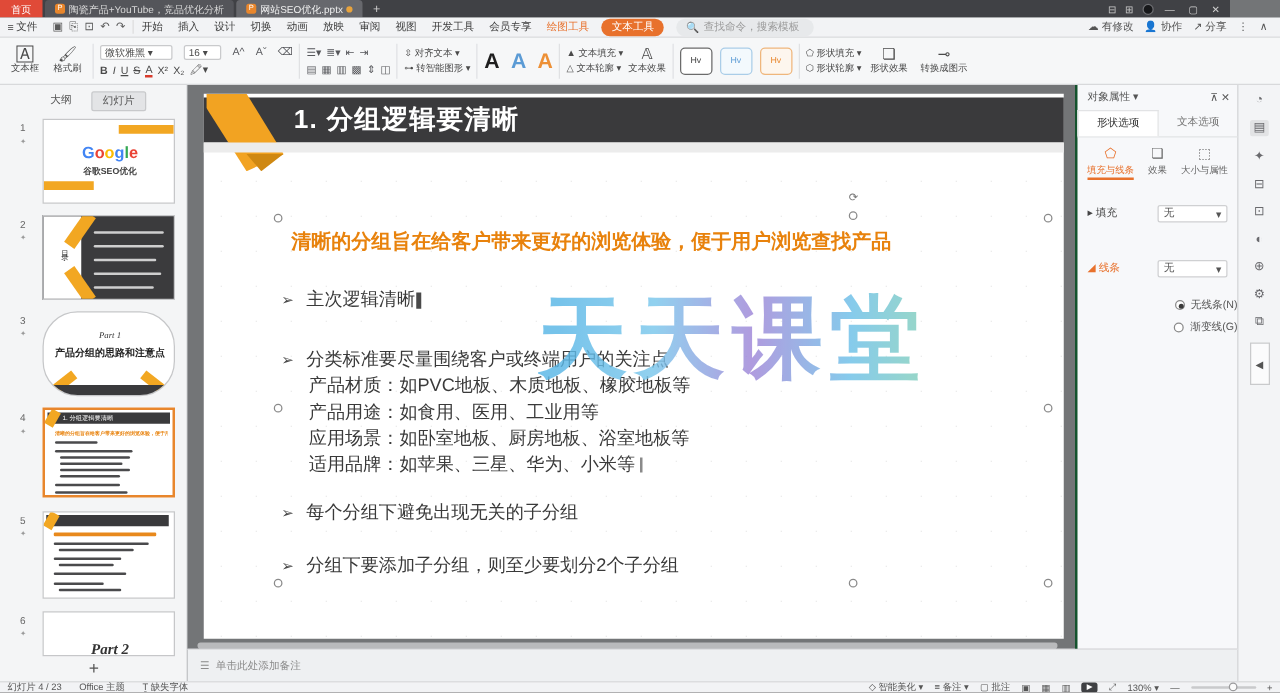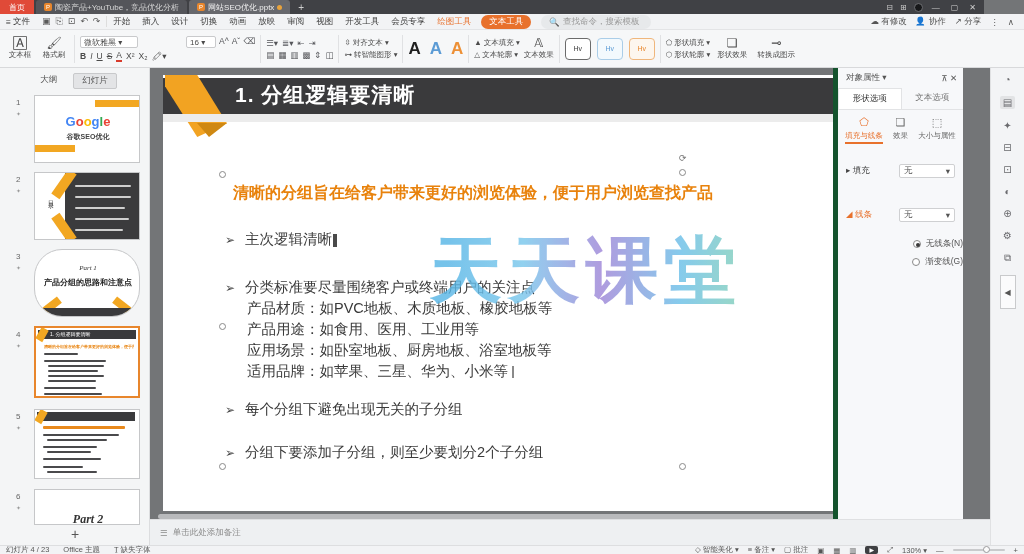--- a/index.html
+++ b/index.html
@@ -87,21 +87,21 @@
   
   #wm1 { position:absolute; left:280px; top:155px; font-size:72px; font-weight:bold; letter-spacing:6px;
          background:linear-gradient(92deg,#58b6e6 5%,#7ac7ec 30%,#9f86d8 55%,#6cc0e8 80%,#84d0b8 100%);
          -webkit-background-clip:text; background-clip:text; color:transparent; opacity:.82; white-space:nowrap; }
   #wm2 { position:absolute; left:400px; top:228px; font-size:38px; font-weight:bold; letter-spacing:8px; color:#a8d8f0; opacity:.55; }
 
   
   #notesbar { left:150px; top:519px; width:840px; height:26px; background:#eef0f2; border-top:1px solid #dfe0e2; display:flex; align-items:center; gap:5px; padding-left:10px; color:#8b8b8b; font-size:8.5px; }
 
   
-  #panel { left:833px; top:68px; width:130px; height:451px; background:#f7f8fa; border-left:5px solid #14532d; font-size:8.5px; color:#444; }
+  #panel { left:860px; top:68px; width:130px; height:451px; background:#f7f8fa; border-left:2px solid #14532d; font-size:8.5px; color:#444; }
   .p-head { display:flex; align-items:center; justify-content:space-between; padding:4px 6px 2px 8px; color:#555; }
   .p-tabs { display:flex; border-bottom:1px solid #e2e3e5; margin-top:2px; }
   .p-tab { flex:1; text-align:center; padding:4px 0; color:#777; }
   .p-tab.active { background:#fff; border:1px solid #e2e3e5; border-bottom:none; color:#333; }
   .p-subtabs { display:flex; justify-content:space-around; padding:6px 2px 4px; text-align:center; }
   .p-subtab { display:flex; flex-direction:column; align-items:center; gap:2px; font-size:7.5px; color:#666; }
   .p-subtab .ic { font-size:11px; }
   .p-subtab.active { color:#e8712c; }
   .p-subtab.active .lbl { border-bottom:2px solid #e8712c; padding-bottom:1px; }
   .p-row { display:flex; align-items:center; justify-content:space-between; padding:8px 8px 0 8px; }
@@ -196,23 +196,23 @@
           <span>文本框</span>
         </div>
       <div class="bigtool">
           <span class="g">🖌</span>
           <span>格式刷</span>
         </div>
     </div>
     <div class="rsep"></div>
     <div class="rgroup">
       <div class="stack2">
-        <div style="display:flex;gap:3px;">
+        <div style="display:flex;gap:9px;">
           <span class="fontbox" style="width:58px;"><span>微软雅黑</span> ▾</span>
-          <span class="fontbox" style="width:30px;margin-left:45px;"><span>16</span> ▾</span>
+          <span class="fontbox" style="width:30px;"><span>16</span> ▾</span>
           <span class="miniico">A^</span>
           <span class="miniico">Aˇ</span>
           <span class="miniico">⌫</span>
         </div>
         <div class="fmtrow">
           <b>B</b>
           <i>I</i>
           <u>U</u>
           <s>S</s>
           <span style="border-bottom:2px solid #d83b2c;">A</span>

